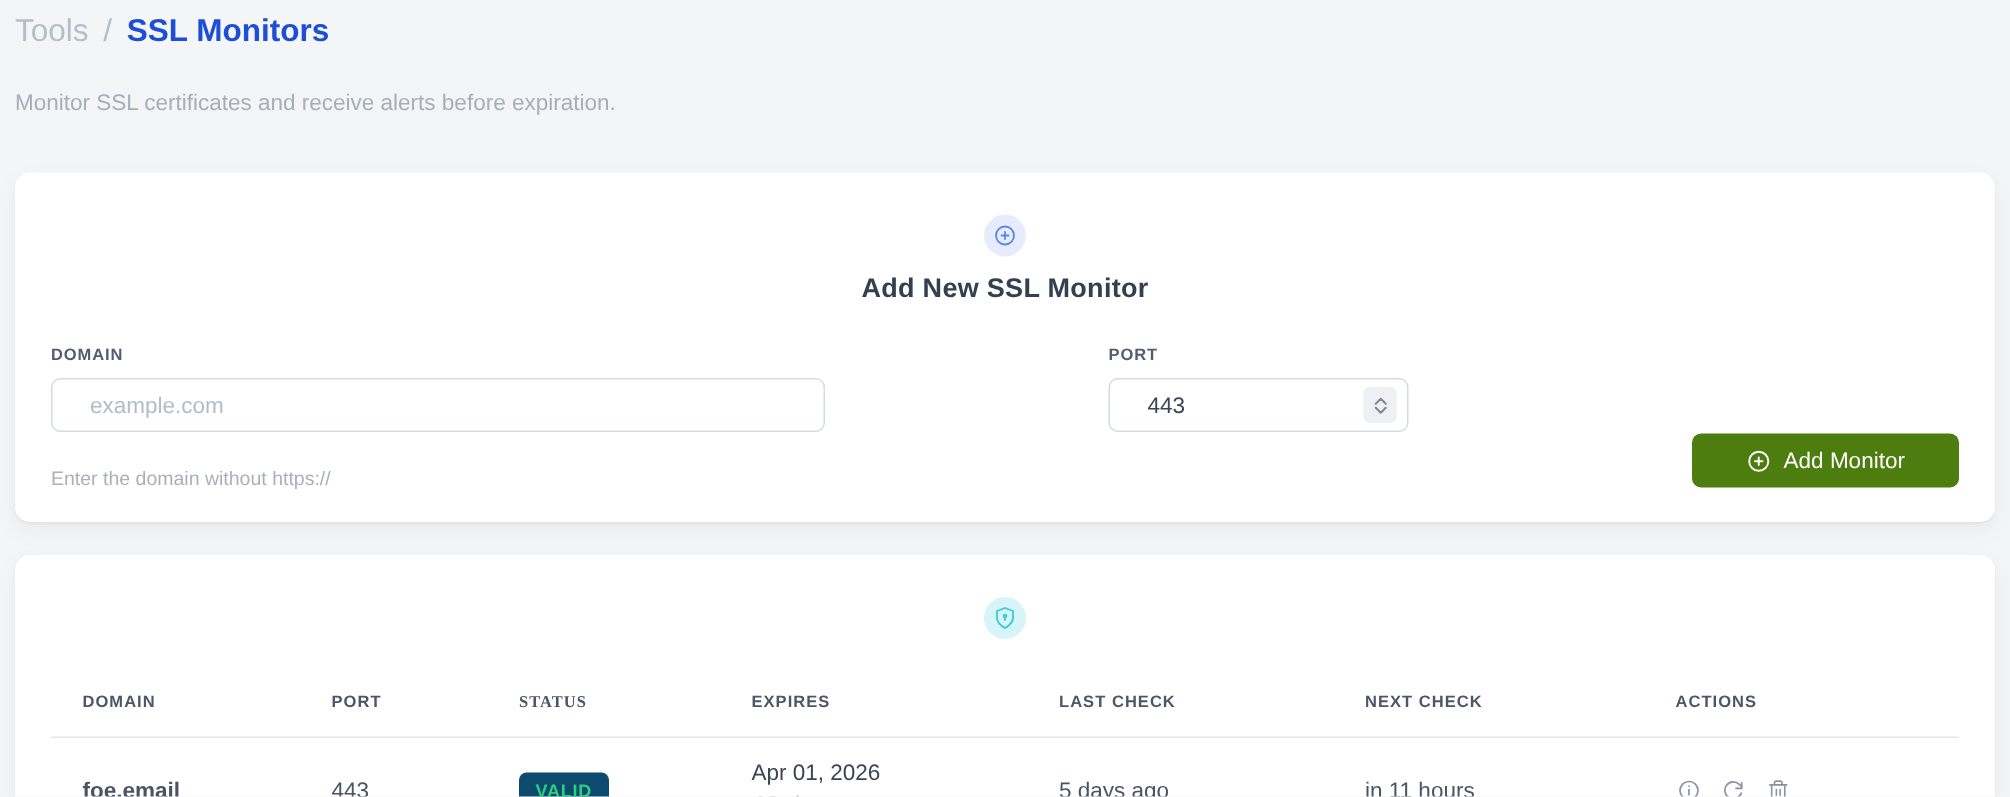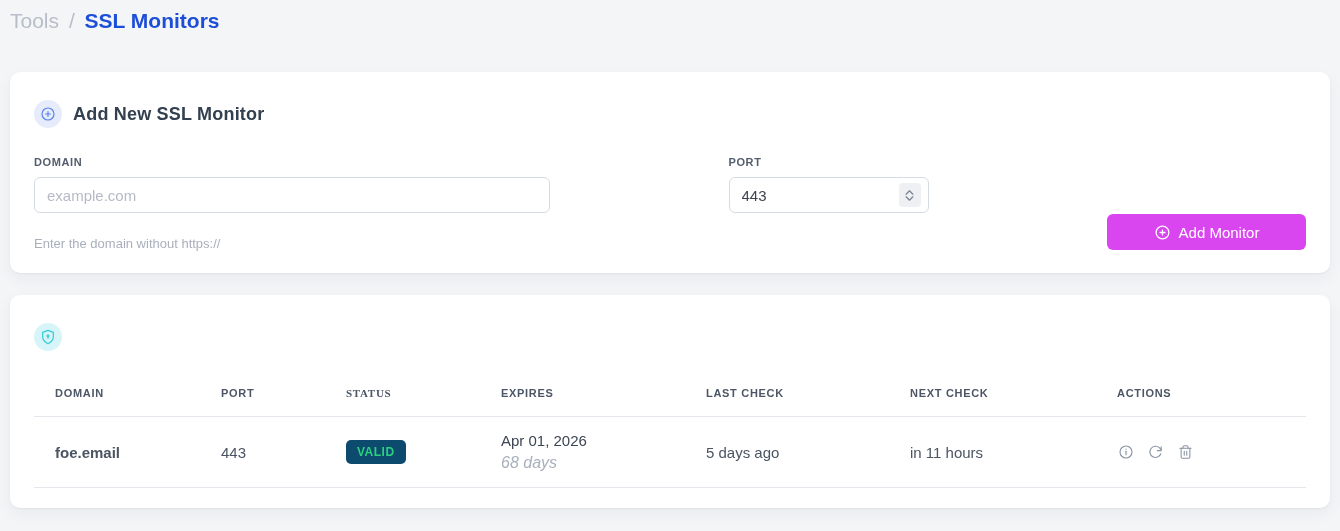--- a/index.html
+++ b/index.html
@@ -20,21 +20,21 @@
 
   
   .card {
     background:#ffffff;
     border-radius:10px;
     box-shadow:0 1px 2px rgba(25,35,60,.05), 0 6px 16px rgba(25,35,60,.05);
     margin-top:38px;
     padding:28px 24px 22px;
   }
   .card.monitors { margin-top:22px; padding-bottom:20px; }
-  .card-header { display:flex; align-items:center; gap:11px; }
+  .card-header { display:flex; align-items:center; gap:11px;flex-direction:column; }
   .icon-bubble {
     width:28px; height:28px; border-radius:50%;
     display:flex; align-items:center; justify-content:center;
     flex:0 0 28px;
   }
   .icon-bubble.blue { background:#e7ecfc; }
   .icon-bubble.cyan { background:#d7f5f8; }
   .card-title { font-size:18px; font-weight:700; color:#33404f; letter-spacing:.2px; }
 
   
@@ -47,37 +47,37 @@
   .field-group.port { width:200px; align-self:flex-start; }
   .field-group.alert { width:310px; }
   .field-label {
     font-size:11px; font-weight:700; letter-spacing:.6px;
     color:#535d6d; margin-bottom:9px;
   }
   .input-wrap { position:relative; }
   .text-input {
     width:100%; height:36px;
     border:1px solid #d6dbe3; border-radius:6px;
-    padding:0 12px; font-size:15px; color:#3c4553;
+    padding:0 25px; font-size:15px; color:#3c4553;
     font-family:"Liberation Sans", sans-serif;
     background:#fff; outline:none;
   }
   .text-input::placeholder { color:#b4bbc7; }
   .number .text-input { padding-right:42px; }
   .spinner {
     position:absolute; right:8px; top:6px;
     width:22px; height:24px; background:#eef0f3; border-radius:4px;
     display:flex; flex-direction:column; align-items:center; justify-content:center;
     gap:1px; cursor:pointer;
   }
   .field-hint { font-size:13px; color:#a9b0bc; margin-top:23px; }
 
   .primary-btn {
-    width:199px; height:36px;
-    background:#d946ef; color:#ffffff;
+    width:178px; height:36px;
+    background:#4d7c0f; color:#ffffff;
     border:none; border-radius:6px;
     font-size:15px; font-family:"Liberation Sans", sans-serif;
     display:flex; align-items:center; justify-content:center; gap:8px;
     cursor:pointer; margin-bottom:1px;
   }
 
   
   .monitor-table { width:100%; border-collapse:collapse; margin-top:20px; }
   .monitor-table th {
     text-align:left; font-size:11px; font-weight:700; letter-spacing:.7px;
@@ -111,20 +111,21 @@
 </head>
 <body>
 
 <div class="page">
 
   <div class="breadcrumb">
     <span class="crumb-tools">Tools</span>
     <span class="crumb-sep">/</span>
     <span class="crumb-current">SSL Monitors</span>
   </div>
+  <div class="page-subtitle">Monitor SSL certificates and receive alerts before expiration.</div>
 
   <div class="card">
     <div class="card-header">
       <span class="icon-bubble blue">
         <svg width="16" height="16" viewBox="0 0 24 24" fill="none" stroke="#5b83ea" stroke-width="1.8" stroke-linecap="round">
           <circle cx="12" cy="12" r="9"></circle>
           <line x1="12" y1="8.5" x2="12" y2="15.5"></line>
           <line x1="8.5" y1="12" x2="15.5" y2="12"></line>
         </svg>
       </span>

